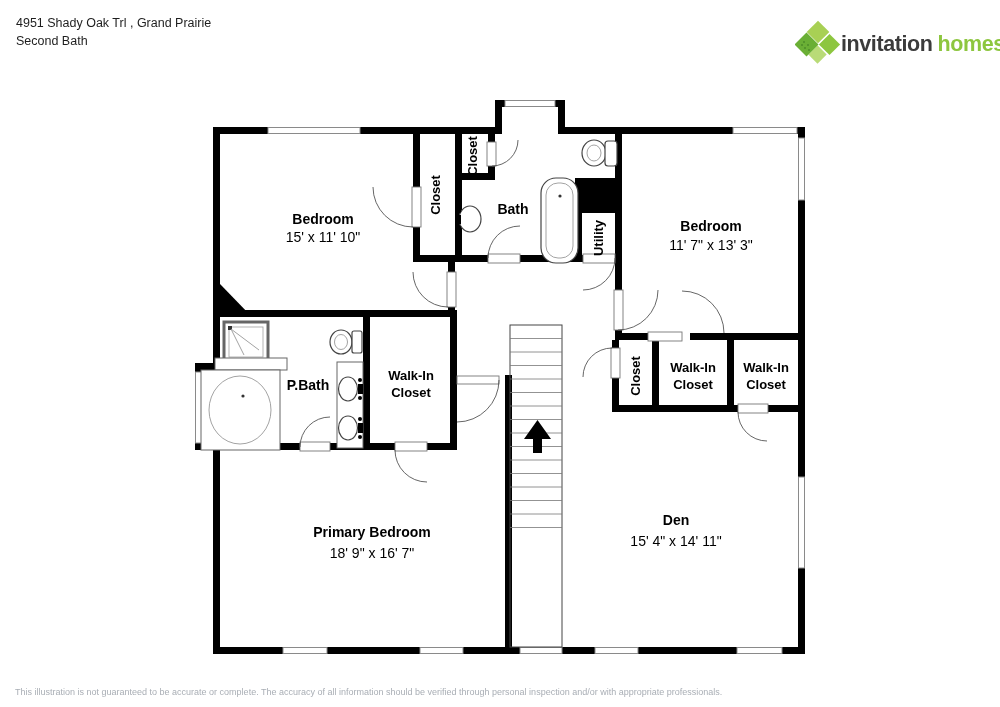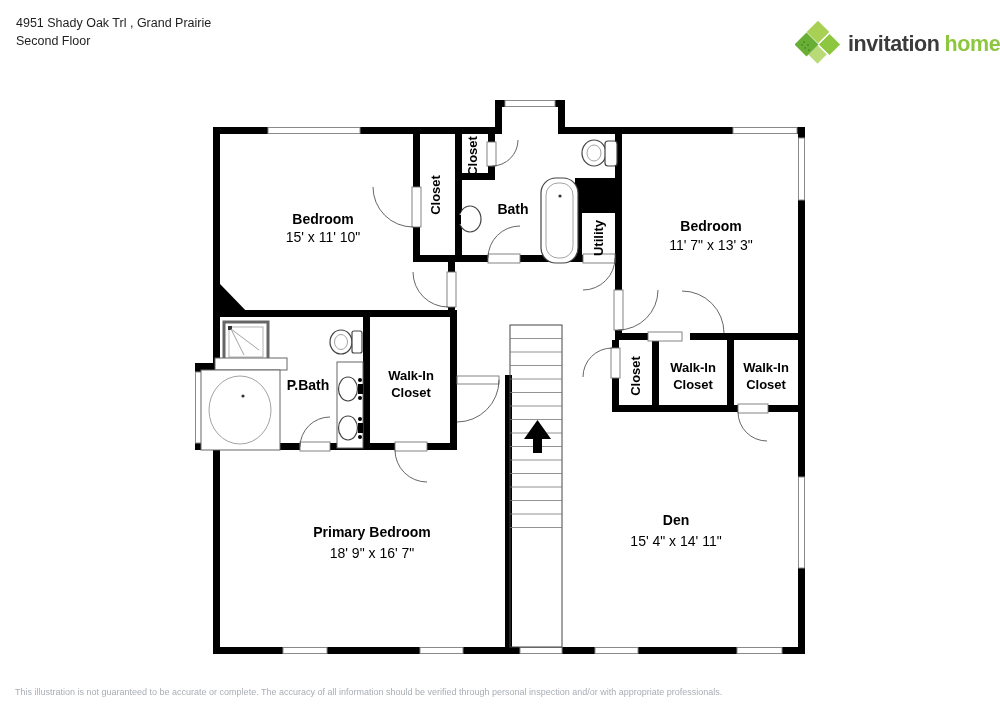--- a/index.html
+++ b/index.html
@@ -1,42 +1,42 @@
 <!DOCTYPE html>
 <html><head>
 <meta charset="utf-8">
 <style>
   html,body{margin:0;padding:0;background:#fff;width:1000px;height:707px;overflow:hidden;
     font-family:"Liberation Sans",sans-serif;}
   .page{position:relative;width:800px;height:707px;background:#fff;}
   .addr{position:absolute;left:16px;top:14px;font-size:12.5px;line-height:18px;color:#1e1e1e;}
   .logo{position:absolute;left:795px;top:20px;display:flex;align-items:center;}
   .logo-text{font-size:21.5px;font-weight:700;letter-spacing:-0.4px;white-space:nowrap;}
-  .logo-inv{color:#3b3b3b;margin-left:7px;}
+  .logo-inv{color:#3b3b3b;}
   .logo-homes{color:#8dc63f;margin-left:5px;}
   .plan-svg{position:absolute;left:0;top:0;}
   .wall{fill:#000;}
   .win{fill:#fff;stroke:#8a8a8a;stroke-width:1;}
   .door-strip{fill:#fff;stroke:#777;stroke-width:0.9;}
   .arc{fill:none;stroke:#555;stroke-width:0.9;}
   .fx{fill:#fff;stroke:#444;stroke-width:1.2;}
   .fx-in{fill:none;stroke:#999;stroke-width:0.9;}
   .lbl{font:700 14px "Liberation Sans",sans-serif;fill:#000;text-anchor:middle;}
   .dims{font:400 14px "Liberation Sans",sans-serif;fill:#000;text-anchor:middle;}
   .lbl-sm{font:700 13px "Liberation Sans",sans-serif;fill:#000;text-anchor:middle;}
   .footer{position:absolute;left:15px;top:687px;font-size:9px;line-height:11.5px;color:#a9aeb5;}
 </style>
 </head>
 <body>
 
 <div class="page">
 
   <div class="addr">
     <div>4951 Shady Oak Trl , Grand Prairie</div>
-    <div>Second Floor</div>
+    <div>Second Bath</div>
   </div>
 
   <div class="logo">
     <svg width="46" height="48" viewBox="0 0 46 48">
       <g>
         <rect x="15" y="4" width="16" height="16" transform="rotate(45 23 12)" fill="#a8d054"></rect>
         <rect x="27" y="17" width="15" height="15" transform="rotate(45 34.5 24.5)" fill="#8dc63f"></rect>
         <rect x="16" y="28" width="13" height="13" transform="rotate(45 22.5 34.5)" fill="#b9db77"></rect>
         <rect x="3" y="16" width="17" height="17" transform="rotate(45 11.5 24.5)" fill="#6aaf35"></rect>
         <circle cx="9" cy="22" r="1" fill="#4c8c28"></circle>

